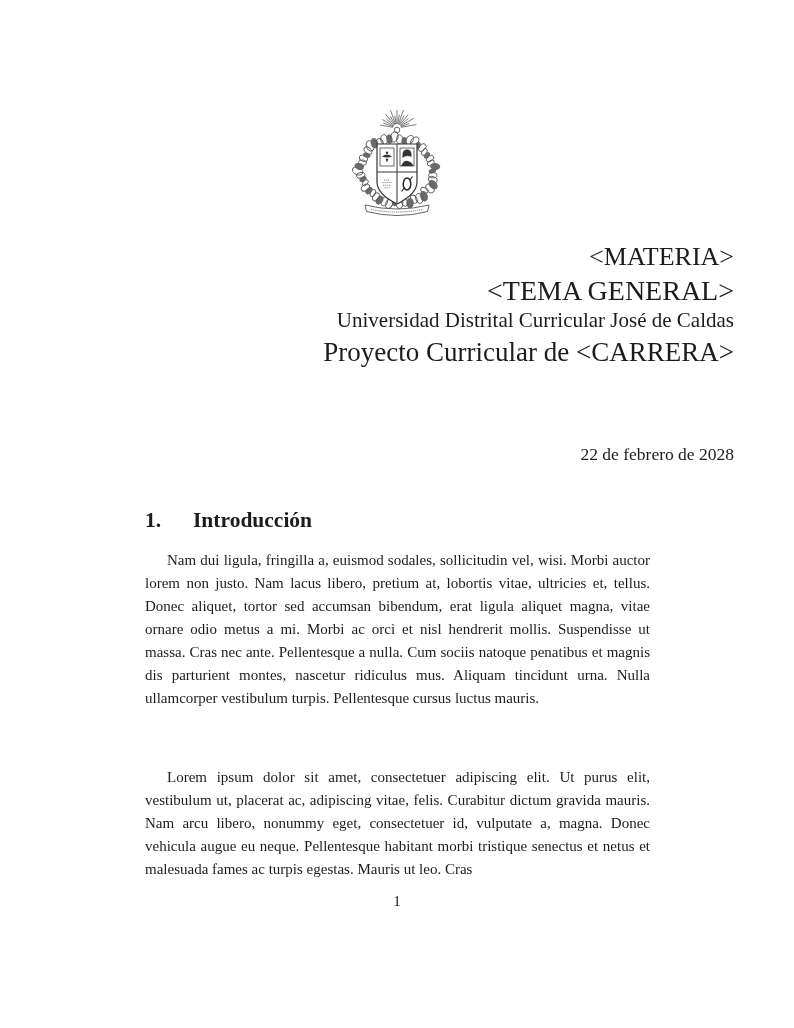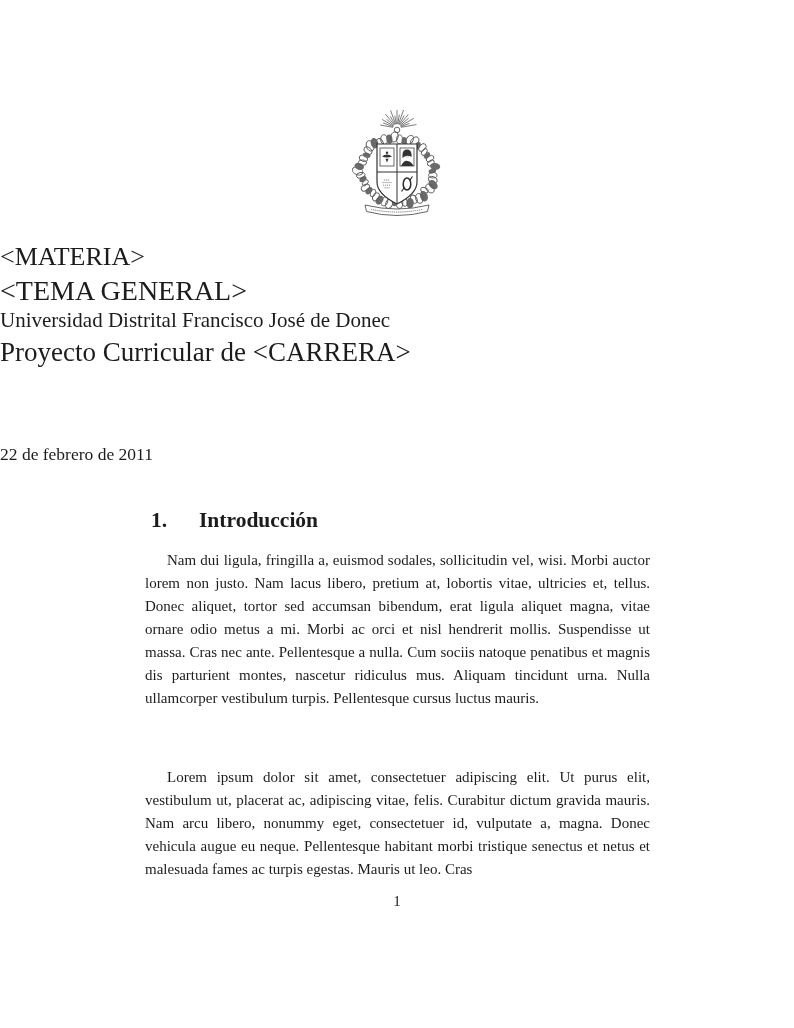--- a/index.html
+++ b/index.html
@@ -19,33 +19,33 @@
   }
   .crest {
     position: absolute;
     left: 349px;
     top: 110px;
   }
   .centered {
     position: absolute;
     left: 0;
     width: 734px;
-    text-align: left;
+    text-align: right;
     white-space: nowrap;
   }
   .title-l1 { top: 242px; font-size: 26px; }
   .title-l2 { top: 275px; font-size: 28px; }
   .title-l3 { top: 308px; font-size: 21px; }
   .title-l4 { top: 337px; font-size: 27px; }
   .author-name { top: 385px; font-size: 17.5px; }
   .author-code { top: 409px; font-size: 17.5px; }
   .date-line   { top: 444px; font-size: 17.5px; }
   .section-heading {
     position: absolute;
-    left: 151px;
+    left: 145px;
     width: 560px;
     font-size: 21.5px;
     font-weight: 700;
     white-space: nowrap;
   }
   .sec1 { top: 508px; }
   .sec2 { top: 726px; }
   .secnum {
     display: inline-block;
     min-width: 48px;
@@ -179,24 +179,24 @@
     </g>
 
     <g>
       <path d="M16,95 Q48,103 80,95 L78.5,101.5 Q48,109.5 17.5,101.5 Z" fill="#ffffff" stroke="#555555" stroke-width="0.9"></path>
       <path d="M22,99.3 Q48,104.8 74,99.3" fill="none" stroke="#777777" stroke-width="1" stroke-dasharray="1.2,0.9"></path>
     </g>
   </svg>
 
   <div class="centered title-l1">&lt;MATERIA&gt;</div>
   <div class="centered title-l2">&lt;TEMA GENERAL&gt;</div>
-  <div class="centered title-l3">Universidad Distrital Francisco José de Donec</div>
+  <div class="centered title-l3">Universidad Distrital Curricular José de Caldas</div>
   <div class="centered title-l4">Proyecto Curricular de &lt;CARRERA&gt;</div>
 
-  <div class="centered date-line">22 de febrero de 2011</div>
+  <div class="centered date-line">22 de febrero de 2028</div>
 
   <div class="section-heading sec1">
     <span class="secnum">1.</span><span class="sectitle">Introducción</span>
   </div>
   <div class="para para1">Nam dui ligula, fringilla a, euismod sodales, sollicitudin vel, wisi. Morbi auctor lorem non justo. Nam lacus libero, pretium at, lobortis vitae, ultricies et, tellus. Donec aliquet, tortor sed accumsan bibendum, erat ligula aliquet magna, vitae ornare odio metus a mi. Morbi ac orci et nisl hendrerit mollis. Suspendisse ut massa. Cras nec ante. Pellentesque a nulla. Cum sociis natoque penatibus et magnis dis parturient montes, nascetur ridiculus mus. Aliquam tincidunt urna. Nulla ullamcorper vestibulum turpis. Pellentesque cursus luctus mauris.</div>
 
   <div class="para para2">Lorem ipsum dolor sit amet, consectetuer adipiscing elit. Ut purus elit, vestibulum ut, placerat ac, adipiscing vitae, felis. Curabitur dictum gravida mauris. Nam arcu libero, nonummy eget, consectetuer id, vulputate a, magna. Donec vehicula augue eu neque. Pellentesque habitant morbi tristique senectus et netus et malesuada fames ac turpis egestas. Mauris ut leo. Cras</div>
 
   <div class="pagenum">1</div>
 </div>

